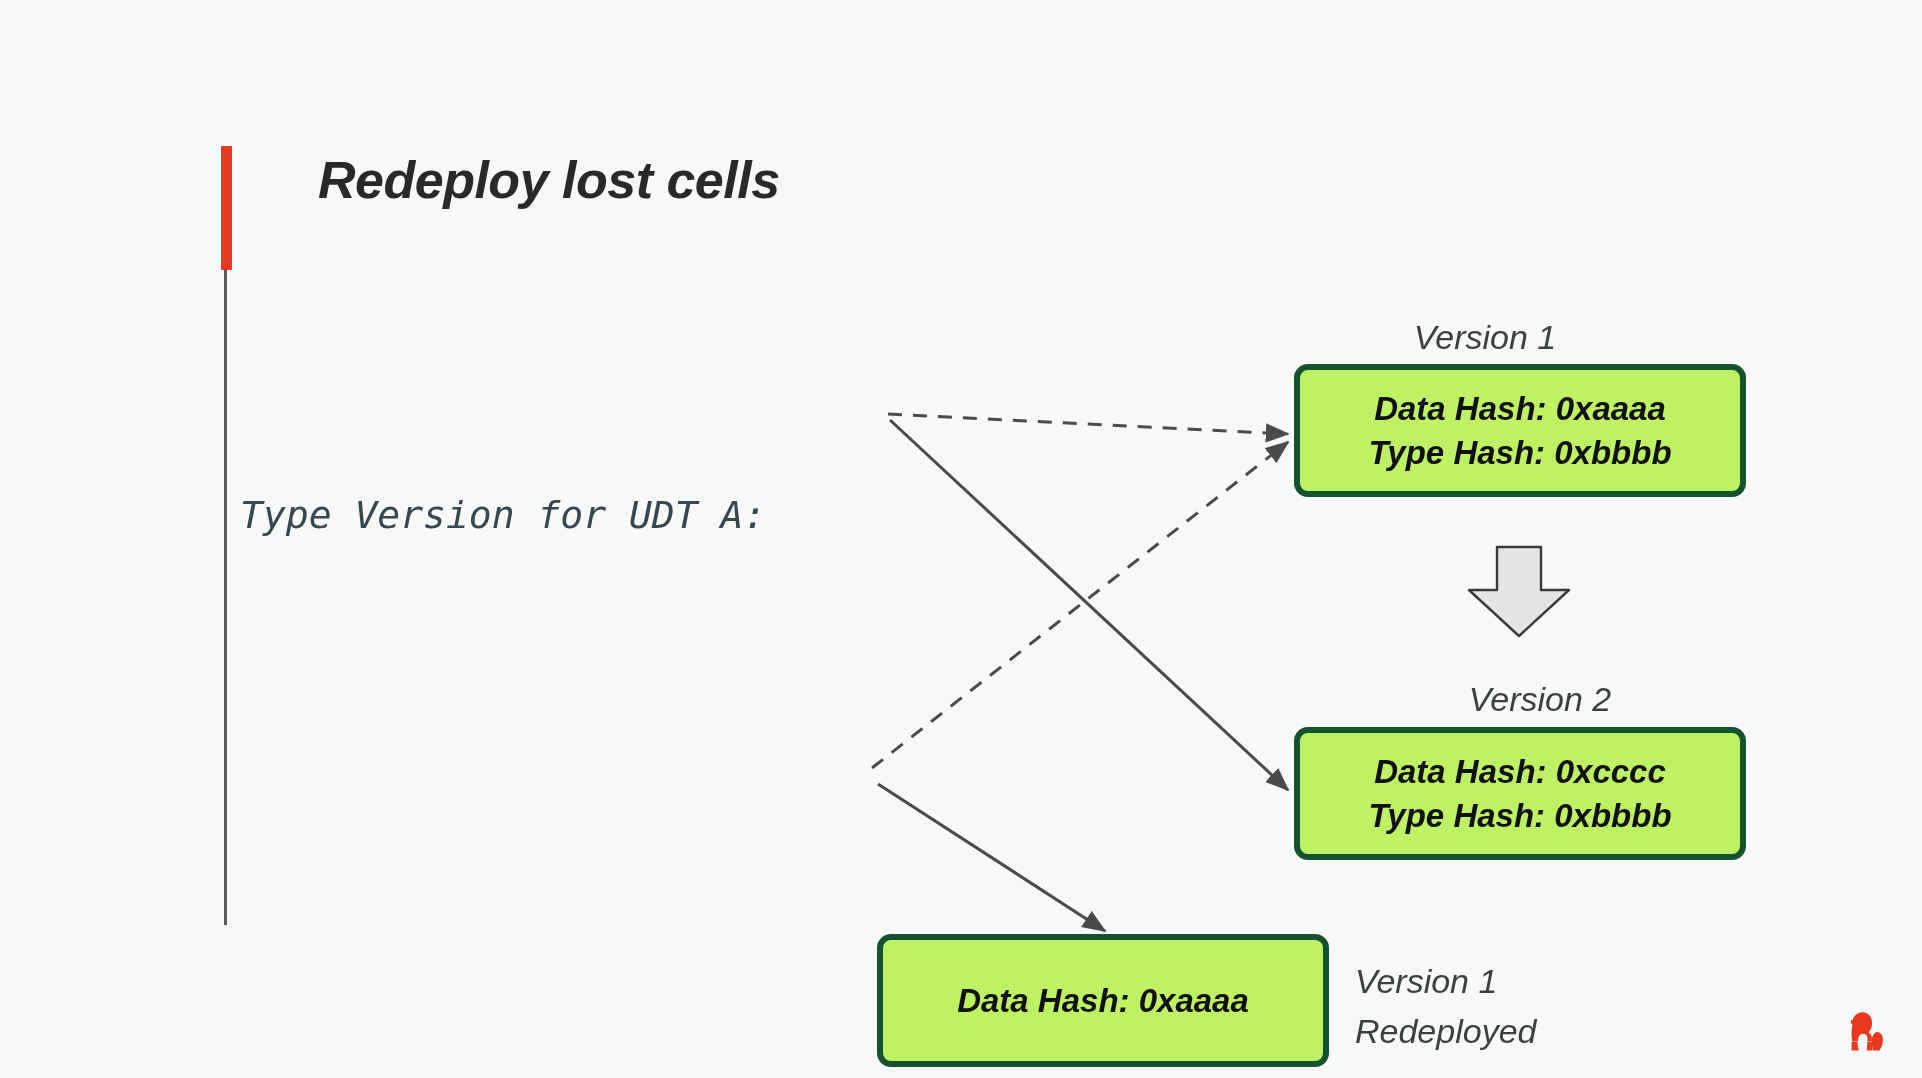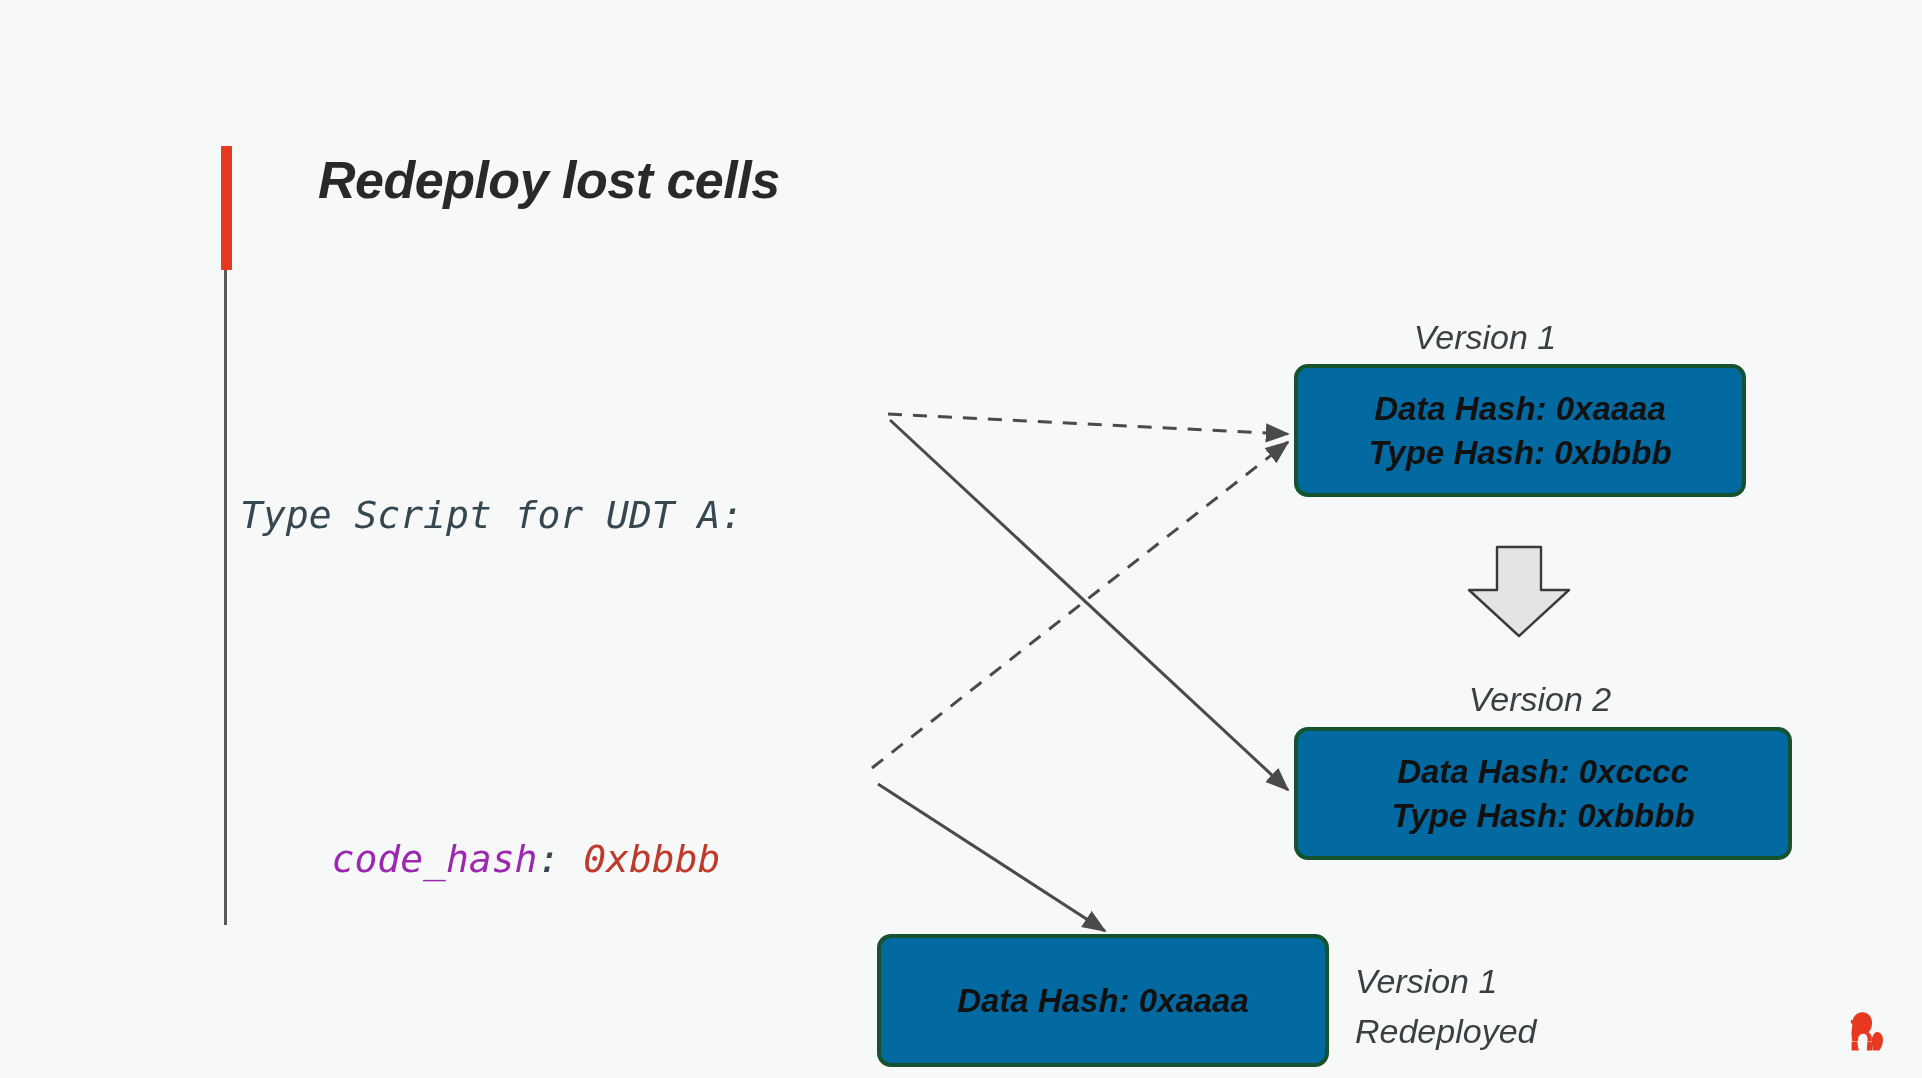--- a/index.html
+++ b/index.html
@@ -79,36 +79,36 @@
     position: absolute;
     left: 1355px; top: 956px; width: 320px;
     font-size: 34px;
     color: #3c3f41;
     line-height: 50px;
     white-space: pre-line;
   }
 
   .hash-box {
     position: absolute;
-    background: #0369a1;
-    border: 4px solid #14532d;
+    background: #bef264;
+    border: 6px solid #14532d;
     border-radius: 14px;
     box-sizing: border-box;
     display: flex;
     flex-direction: column;
     align-items: center;
     justify-content: center;
     color: #111111;
     font-size: 33px;
     line-height: 44px;
     font-weight: 600;
     white-space: nowrap;
   }
   #box-version1 { left: 1294px; top: 364px; width: 452px; height: 133px; }
-  #box-version2 { left: 1294px; top: 727px; width: 498px; height: 133px; }
+  #box-version2 { left: 1294px; top: 727px; width: 452px; height: 133px; }
   #box-redeployed { left: 877px;  top: 934px; width: 452px; height: 133px; }
 
   
   #block-arrow-down {
     position: absolute;
     left: 1464px;
     top: 545px;
     width: 110px;
     height: 93px;
   }
@@ -134,23 +134,22 @@
 </head>
 <body>
 
 <div id="slide">
 
   <div id="accent-bar"></div>
   <div id="rule-line"></div>
   <div id="page-title">Redeploy lost cells</div>
 
   <div id="code-block">
-    <div class="code-line"><span class="tok-plain">Type Script for UDT A:</span></div>
-
-    <div class="code-line"><span class="indent"></span><span class="tok-key">code_hash</span><span class="tok-punct">:</span><span class="tok-plain"> </span><span class="tok-value">0xbbbb</span></div>
+    <div class="code-line"><span class="tok-plain">Type Version for UDT A:</span></div>
+
 
     
 
     
 
     
 
     
 
     

